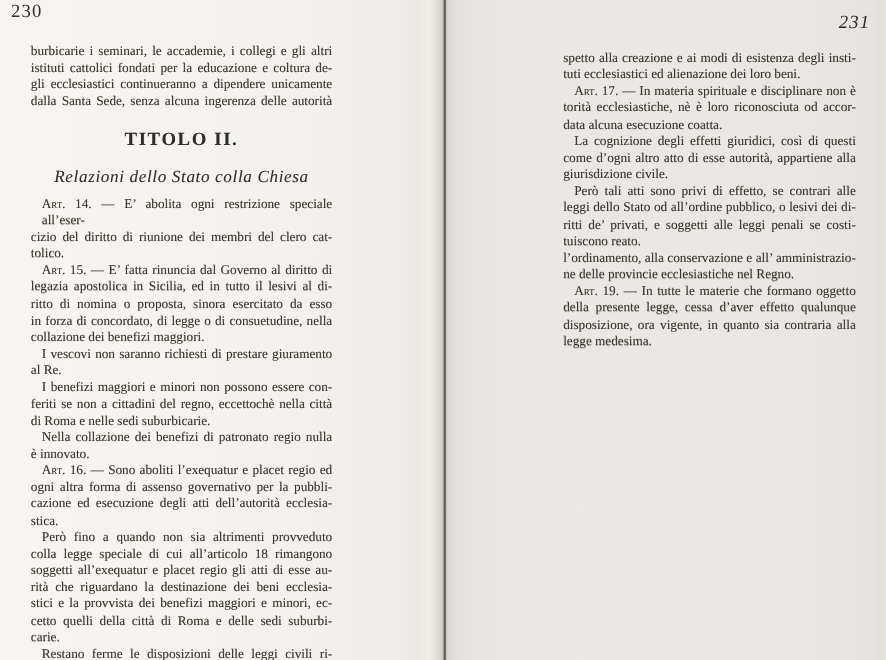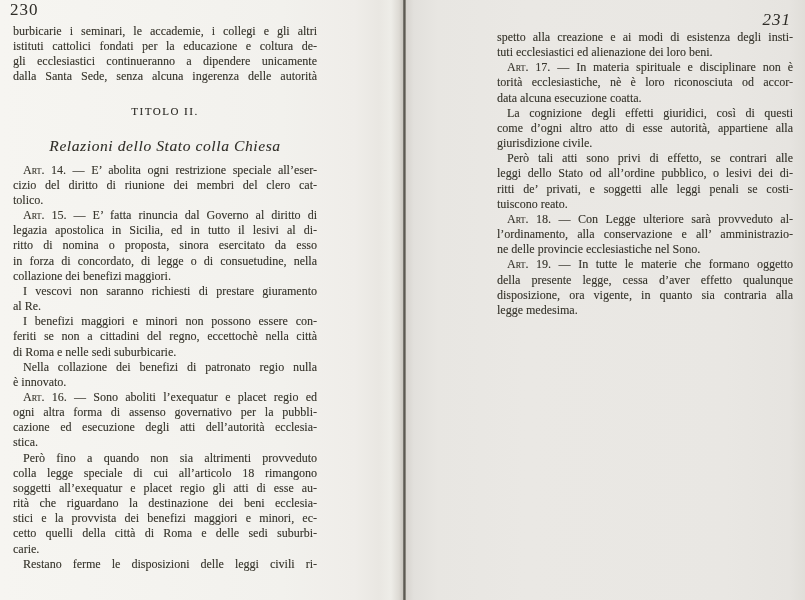--- a/index.html
+++ b/index.html
@@ -37,31 +37,31 @@
     font-size:12px; line-height:15.15px; color:#38362d;
     text-align:justify; text-align-last:justify;
     text-shadow:0.2px 0.2px 0.4px rgba(56,54,45,0.35);
     white-space:normal;
   }
   .tline.ind { padding-left:10px; }
   .tline.end { text-align-last:left; }
   .sc { font-variant:small-caps; }
   .it { }
   .heading {
-    text-align:center; font-weight:normal; font-size:11px;
+    text-align:center; font-weight:bold; font-size:17px;
     line-height:15px; letter-spacing:1.5px; margin-top:19px;
     color:#2f2d28; text-shadow:0.2px 0.2px 0.4px rgba(47,45,40,0.35);
   }
   .subheading {
     text-align:center; font-style:italic; font-size:15.5px;
     line-height:18px; margin-top:18px; color:#33312b;
     letter-spacing:0.6px;
     text-shadow:0.2px 0.2px 0.4px rgba(51,49,43,0.3);
   }
-  .para { margin:0; }
+  .para { margin:15px; }
   .para-after { margin-top:8px; }
 </style>
 </head>
 <body>
 
 <div class="left-page">
   <div class="pagenum pagenum-left">230</div>
   <div class="textcol lcol">
     <div class="para">
         <div class="tline"><span>burbicarie i seminari, le accademie, i collegi e gli altri</span></div>
@@ -114,22 +114,21 @@
         <div class="tline ind"><span class="sc">Art.</span><span> 17. — In materia spirituale e disciplinare non è</span></div>
         <div class="tline"><span>torità ecclesiastiche, nè è loro riconosciuta od accor-</span></div>
         <div class="tline end"><span>data alcuna esecuzione coatta.</span></div>
         <div class="tline ind"><span>La cognizione degli effetti giuridici, così di questi</span></div>
         <div class="tline"><span>come d’ogni altro atto di esse autorità, appartiene alla</span></div>
         <div class="tline end"><span>giurisdizione civile.</span></div>
         <div class="tline ind"><span>Però tali atti sono privi di effetto, se contrari alle</span></div>
         <div class="tline"><span>leggi dello Stato od all’ordine pubblico, o lesivi dei di-</span></div>
         <div class="tline"><span>ritti de’ privati, e soggetti alle leggi penali se costi-</span></div>
         <div class="tline end"><span>tuiscono reato.</span></div>
-        <div class="tline ind"><span class="sc">Art.</span><span> 18. — Con Legge ulteriore sarà provveduto al-</span></div>
         <div class="tline"><span>l’ordinamento, alla conservazione e all’ amministrazio-</span></div>
-        <div class="tline end"><span>ne delle provincie ecclesiastiche nel Sono.</span></div>
+        <div class="tline end"><span>ne delle provincie ecclesiastiche nel Regno.</span></div>
         <div class="tline ind"><span class="sc">Art.</span><span> 19. — In tutte le materie che formano oggetto</span></div>
         <div class="tline"><span>della presente legge, cessa d’aver effetto qualunque</span></div>
         <div class="tline"><span>disposizione, ora vigente, in quanto sia contraria alla</span></div>
         <div class="tline end"><span>legge medesima.</span></div>
       </div>
   </div>
 </div>
 
 </body></html>

